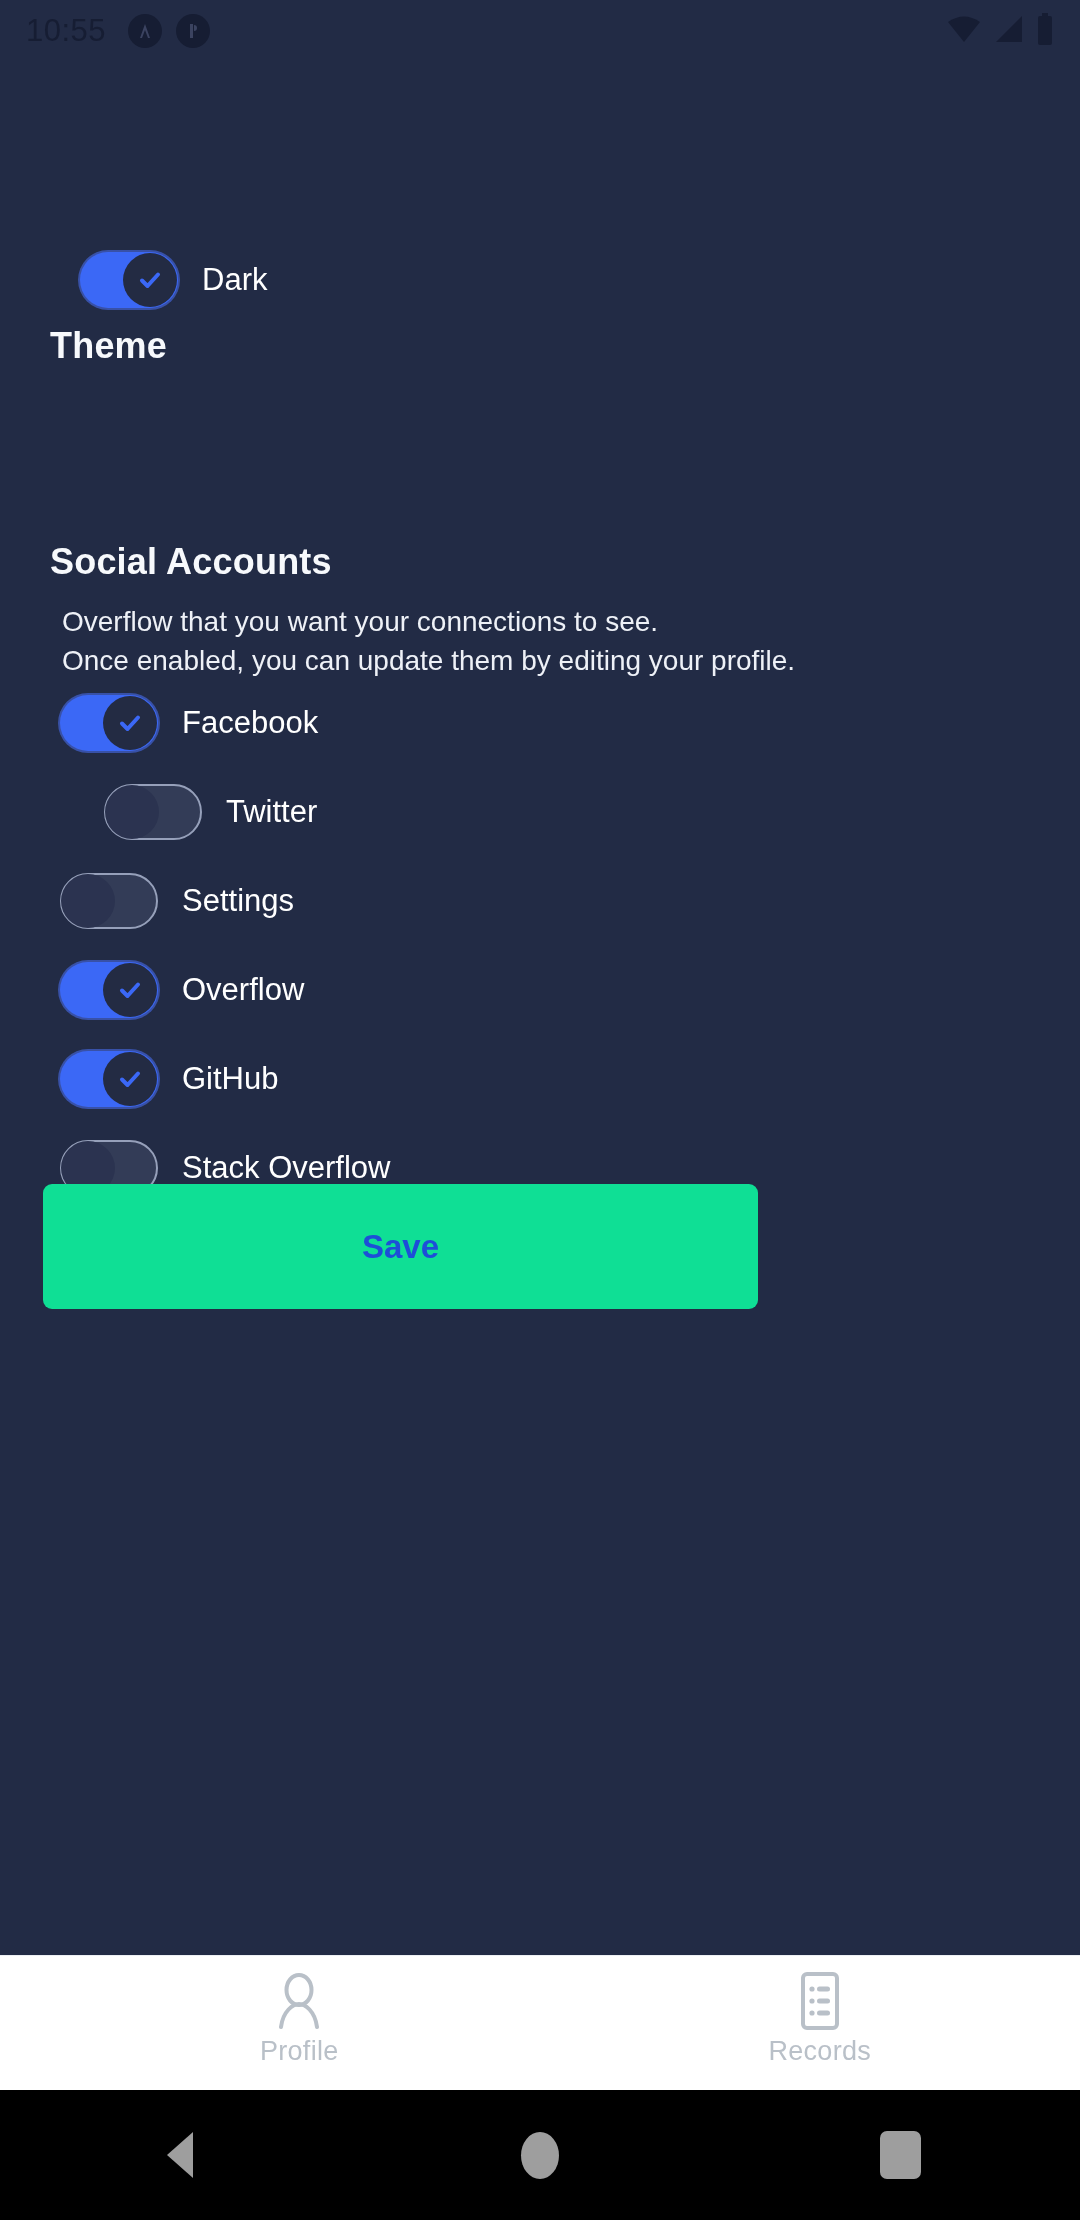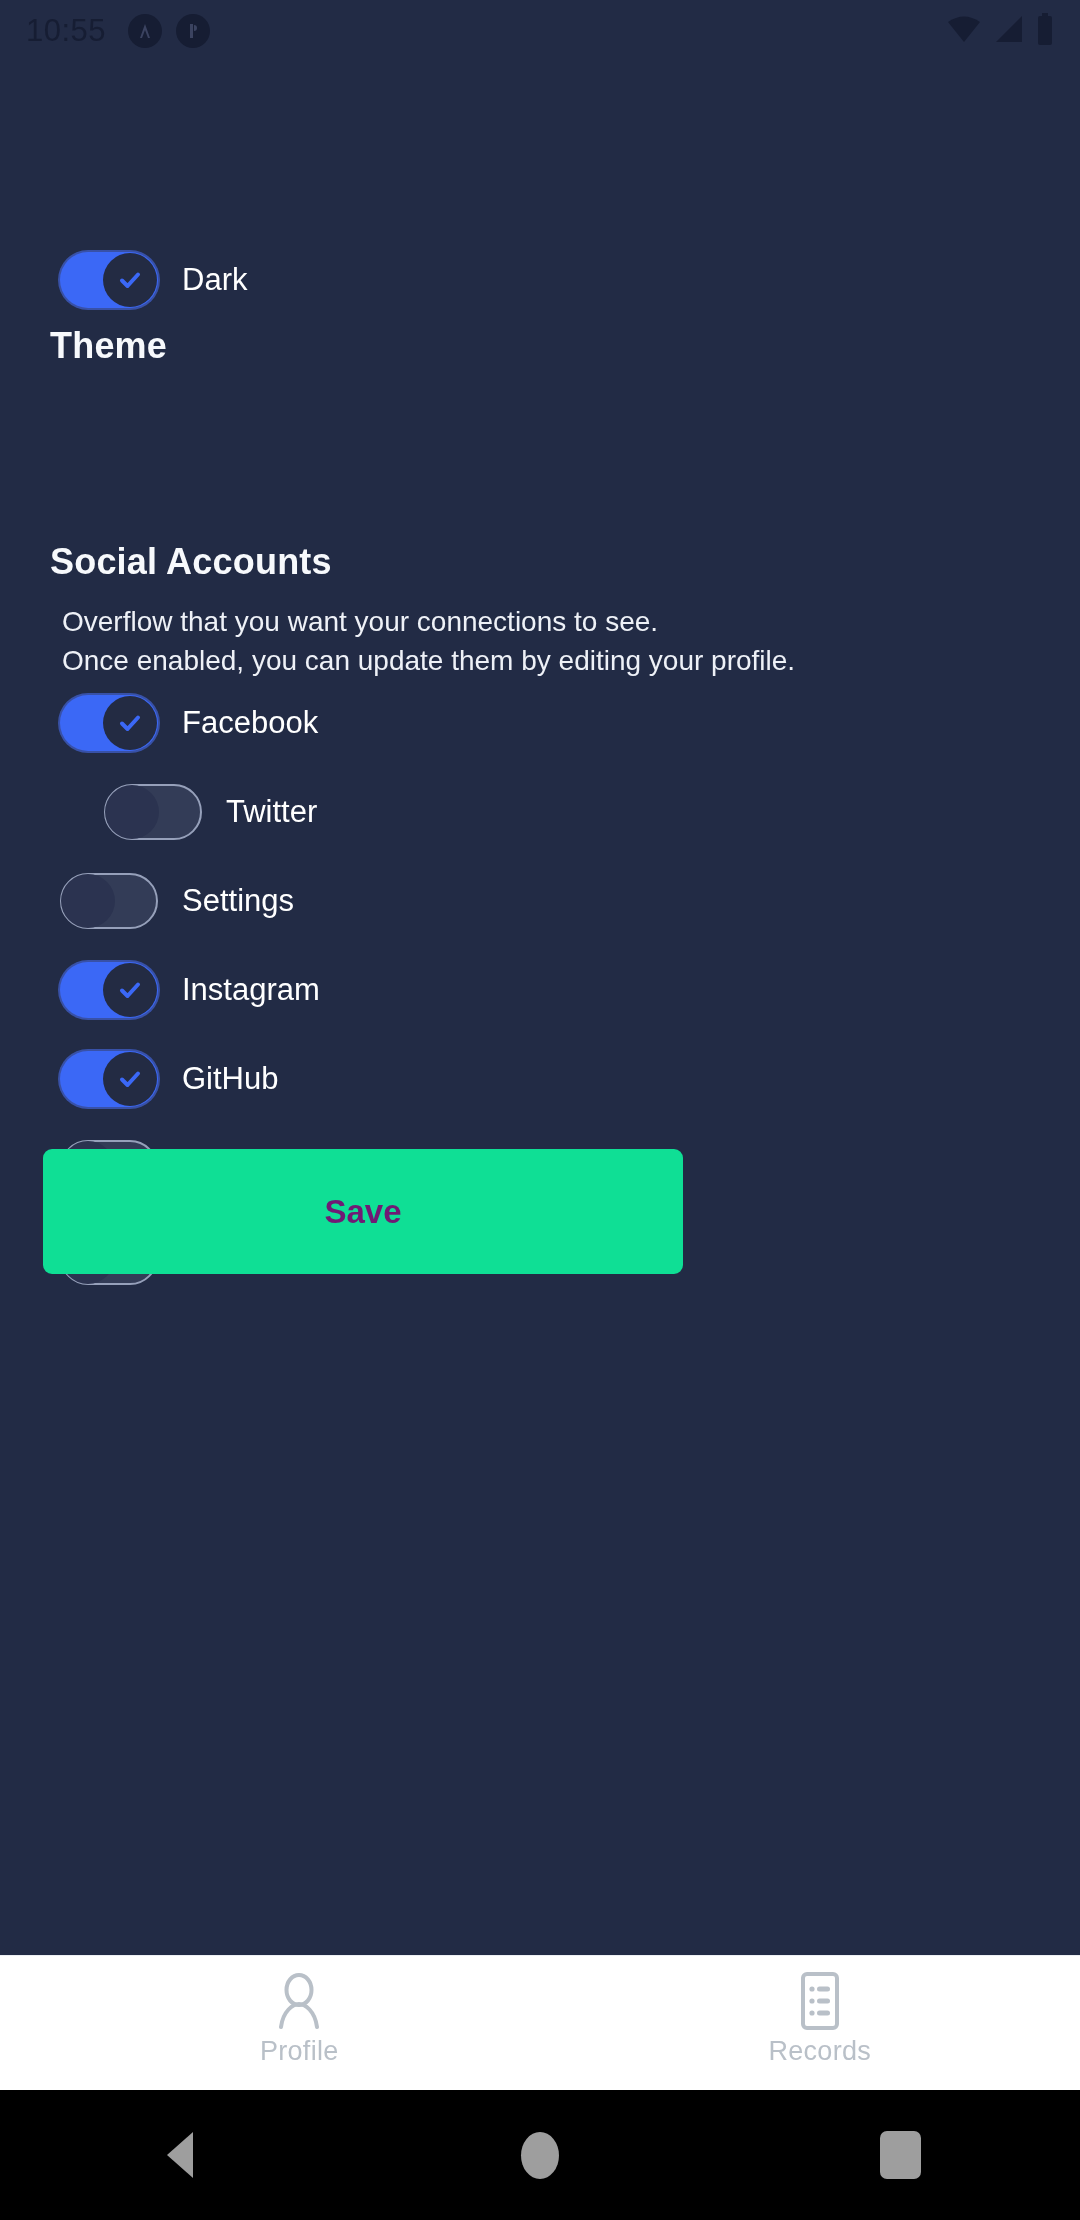--- a/index.html
+++ b/index.html
@@ -66,26 +66,26 @@
     position:absolute; top:50%; transform:translateY(-50%);
     width:54px; height:54px; border-radius:50%;
     display:flex; align-items:center; justify-content:center;
   }
   .switch.on .knob{ right:1px; background:#232b43; }
   .switch.off .knob{ left:-1px; background:#2b3350; }
   .knob svg{ display:block; }
 
   
   .save-btn{
-    position:absolute; left:43px; top:1087px;
-    width:640px; height:125px; border-radius:9px;
+    position:absolute; left:43px; top:1122px;
+    width:715px; height:125px; border-radius:9px;
     background:#0fdf95; border:none; cursor:pointer;
     display:flex; align-items:center; justify-content:center;
     font-family:"Liberation Sans", sans-serif;
-    font-size:33px; font-weight:bold; color:#701a75;
+    font-size:33px; font-weight:bold; color:#1d4ed8;
   }
 
   
   .bottomnav{
     position:absolute; top:1955px; left:0; width:1080px; height:135px;
     background:#ffffff; display:flex; align-items:flex-start;
     border-top:1px solid #eceff3;
     padding-left:39px;
   }
   .navtab{
@@ -147,21 +147,21 @@
           <rect x="2" y="3" width="14" height="29" rx="2" fill="#161d33"></rect>
         </svg>
       </span>
     </div>
   </div>
 
   <div class="content">
 
     <div class="section-title" id="theme-title">Theme</div>
 
-    <div class="row" id="row-theme" style="top:187px;">
+    <div class="row" id="row-theme" style="top:187px;padding-left:20px;">
       <div class="tgl-wrap">
         <div class="switch on">
           <div class="knob">
             <svg width="26" height="26" viewBox="0 0 26 26">
               <path d="M5 13.5 L10.5 19 L21 7.5" stroke="#3b68f6" stroke-width="4" stroke-linecap="round" stroke-linejoin="round" fill="none"></path>
             </svg>
           </div>
         </div>
       </div>
       <div class="row-label">Dark</div>
@@ -204,21 +204,21 @@
         <div class="row" style="top: 897px;">
           <div class="tgl-wrap">
             <div class="switch on">
               <div class="knob">
                 <svg width="26" height="26" viewBox="0 0 26 26">
                   <path d="M5 13.5 L10.5 19 L21 7.5" stroke="#3b68f6" stroke-width="4" stroke-linecap="round" stroke-linejoin="round" fill="none"></path>
                 </svg>
               </div>
             </div>
           </div>
-          <div class="row-label">Instagram</div>
+          <div class="row-label">Overflow</div>
         </div>
         <div class="row" style="top: 986px;">
           <div class="tgl-wrap">
             <div class="switch on">
               <div class="knob">
                 <svg width="26" height="26" viewBox="0 0 26 26">
                   <path d="M5 13.5 L10.5 19 L21 7.5" stroke="#3b68f6" stroke-width="4" stroke-linecap="round" stroke-linejoin="round" fill="none"></path>
                 </svg>
               </div>
             </div>

